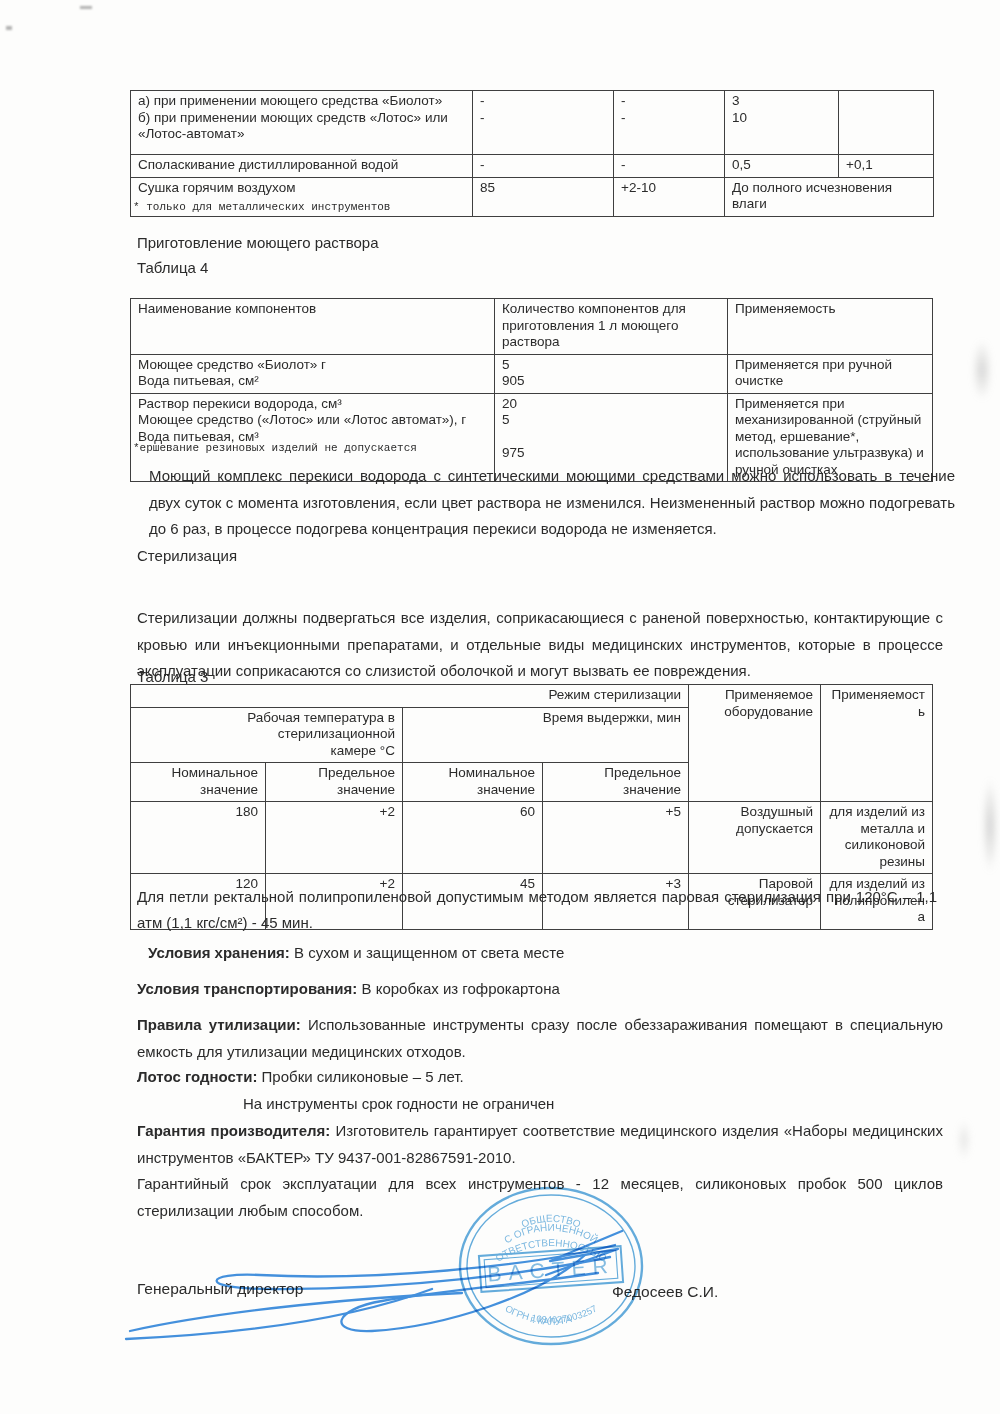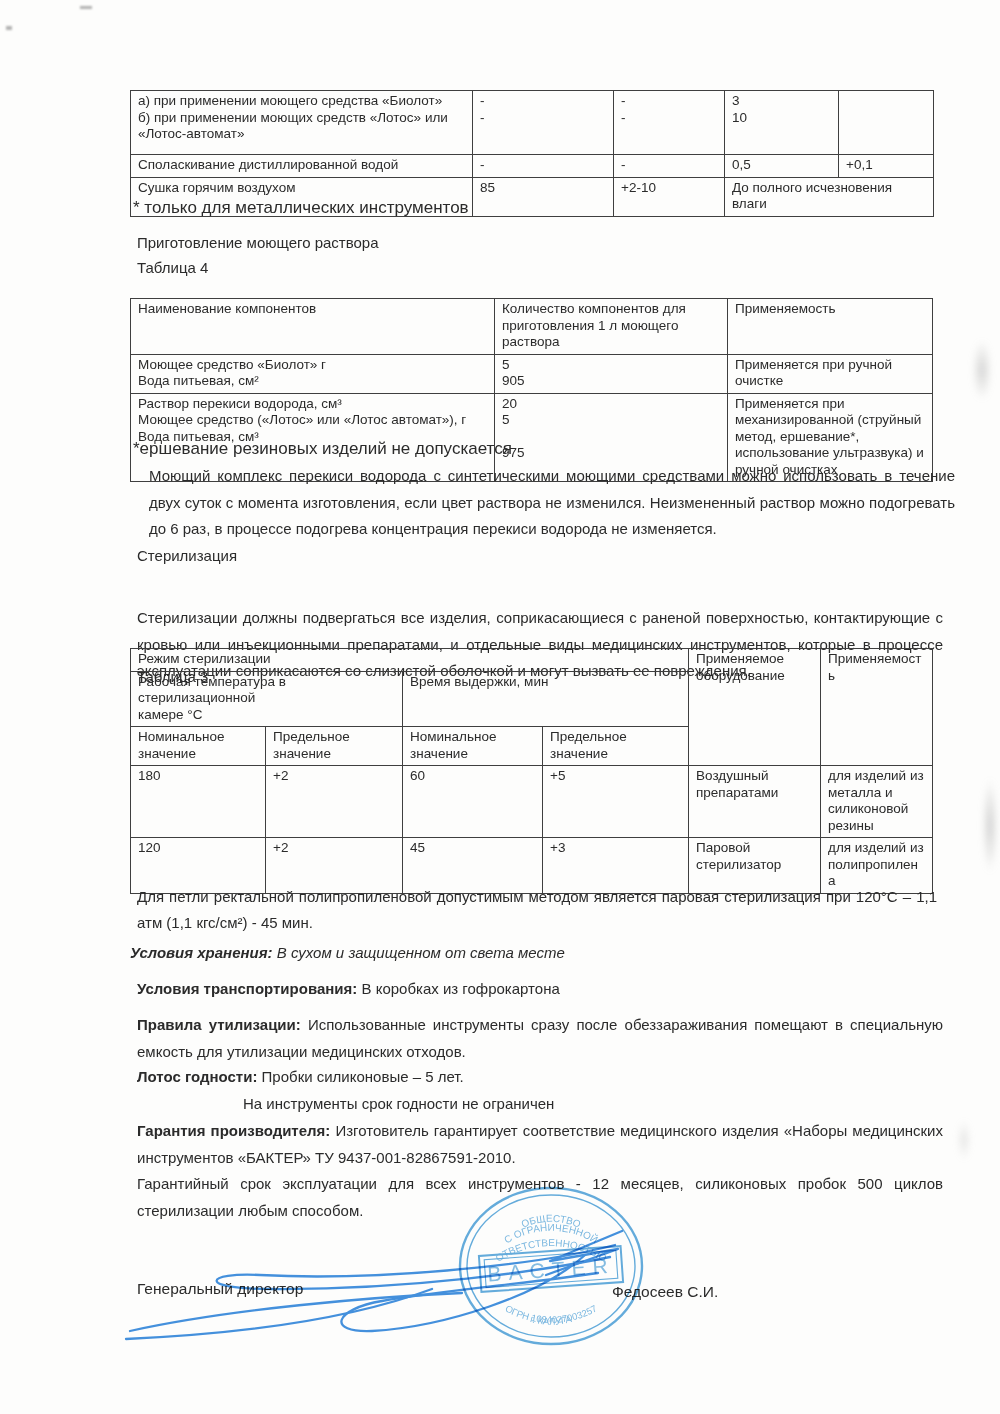--- a/index.html
+++ b/index.html
@@ -23,21 +23,21 @@
     vertical-align:top;
     white-space:pre-line;
     word-wrap:break-word;
   }
   .t1{width:803px;}
   .t4{width:802px;margin-top:24px;}
   .t5{width:802px;}
   
   .body{font-size:15px;line-height:26.5px;margin:0;}
   .just{text-align:justify;}
-  .fn{font-size:17px;line-height:17px;}
+  .fn{font-size:11px;line-height:17px;font-family:Liberation Mono, monospace;}
   .lbl{font-weight:700;}
   .indent2{padding-left:106px;}
   .sig-text{font-size:15.5px;}
   
   .stamp-svg,.sign-svg{mix-blend-mode:multiply;}
   .stamp-svg{opacity:.85;}
   .sign-svg{opacity:.9;}
   
   .smudge{position:absolute;pointer-events:none;filter:blur(3px);}
   .sm1{left:972px;top:340px;width:20px;height:60px;background:radial-gradient(closest-side,rgba(150,150,150,.38),rgba(150,150,150,0));}
@@ -129,21 +129,21 @@
   </tbody>
     </table>
   <div class="fn abs" style="left:133px;top:440px;">*ершевание резиновых изделий не допускается</div>
 
   <p class="body just abs" style="left:149px;top:463px;width:806px;">Моющий комплекс перекиси водорода с синтетическими моющими средствами можно использовать в течение двух суток с момента изготовления, если цвет раствора не изменился. Неизмененный раствор можно подогревать до 6 раз, в процессе подогрева концентрация перекиси водорода не изменяется.</p>
 
   <div class="body abs" style="left:137px;top:543px;">Стерилизация</div>
   <p class="body just abs" style="left:137px;top:583px;width:806px;margin-top:22px;">Стерилизации должны подвергаться все изделия, соприкасающиеся с раненой поверхностью, контактирующие с кровью или инъекционными препаратами, и отдельные виды медицинских инструментов, которые в процессе эксплуатации соприкасаются со слизистой оболочкой и могут вызвать ее повреждения.</p>
   <div class="body abs" style="left:137px;top:664px;">Таблица 3</div>
 
-  <table class="t5 abs" style="left:130px;top:648px;">
+  <table class="t5 abs" style="left:130px;top:684px;text-align:right;">
     <colgroup>
         <col style="width:135px">
         <col style="width:137px">
         <col style="width:140px">
         <col style="width:146px">
         <col style="width:132px">
         <col style="width:112px">
       </colgroup>
     <tbody>
         <tr>
@@ -166,42 +166,42 @@
 значение</td>
       <td>Предельное
 значение</td>
     </tr>
     <tr>
       <td>180</td>
       <td>+2</td>
       <td>60</td>
       <td>+5</td>
       <td>Воздушный
-препаратами</td>
+допускается</td>
       <td>для изделий из
 металла и
 силиконовой
 резины</td>
     </tr>
     <tr>
       <td>120</td>
       <td>+2</td>
       <td>45</td>
       <td>+3</td>
       <td>Паровой
 стерилизатор</td>
       <td>для изделий из
 полипропилена</td>
     </tr>
   </tbody>
     </table>
 
   <p class="body just abs" style="left:137px;top:884px;width:800px;line-height:26px;">Для петли ректальной полипропиленовой допустимым методом является паровая стерилизация при 120°С – 1,1 атм (1,1 кгс/см²) - 45 мин.</p>
 
-  <p class="body abs" style="left:130px;top:940px;font-style:italic;">
+  <p class="body abs" style="left:148px;top:940px;">
     <b class="lbl">Условия хранения:</b><span> В сухом и защищенном от света месте</span>
   </p>
   <p class="body abs" style="left:137px;top:976px;">
     <b class="lbl">Условия транспортирования:</b><span> В коробках из гофрокартона</span>
   </p>
   <p class="body just abs" style="left:137px;top:1012px;width:806px;">
     <b class="lbl">Правила утилизации:</b><span> Использованные инструменты сразу после обеззараживания помещают в специальную емкость для утилизации медицинских отходов.</span>
   </p>
   <p class="body abs" style="left:137px;top:1064px;">
     <b class="lbl">Лотос годности:</b><span> Пробки силиконовые – 5 лет.</span>

